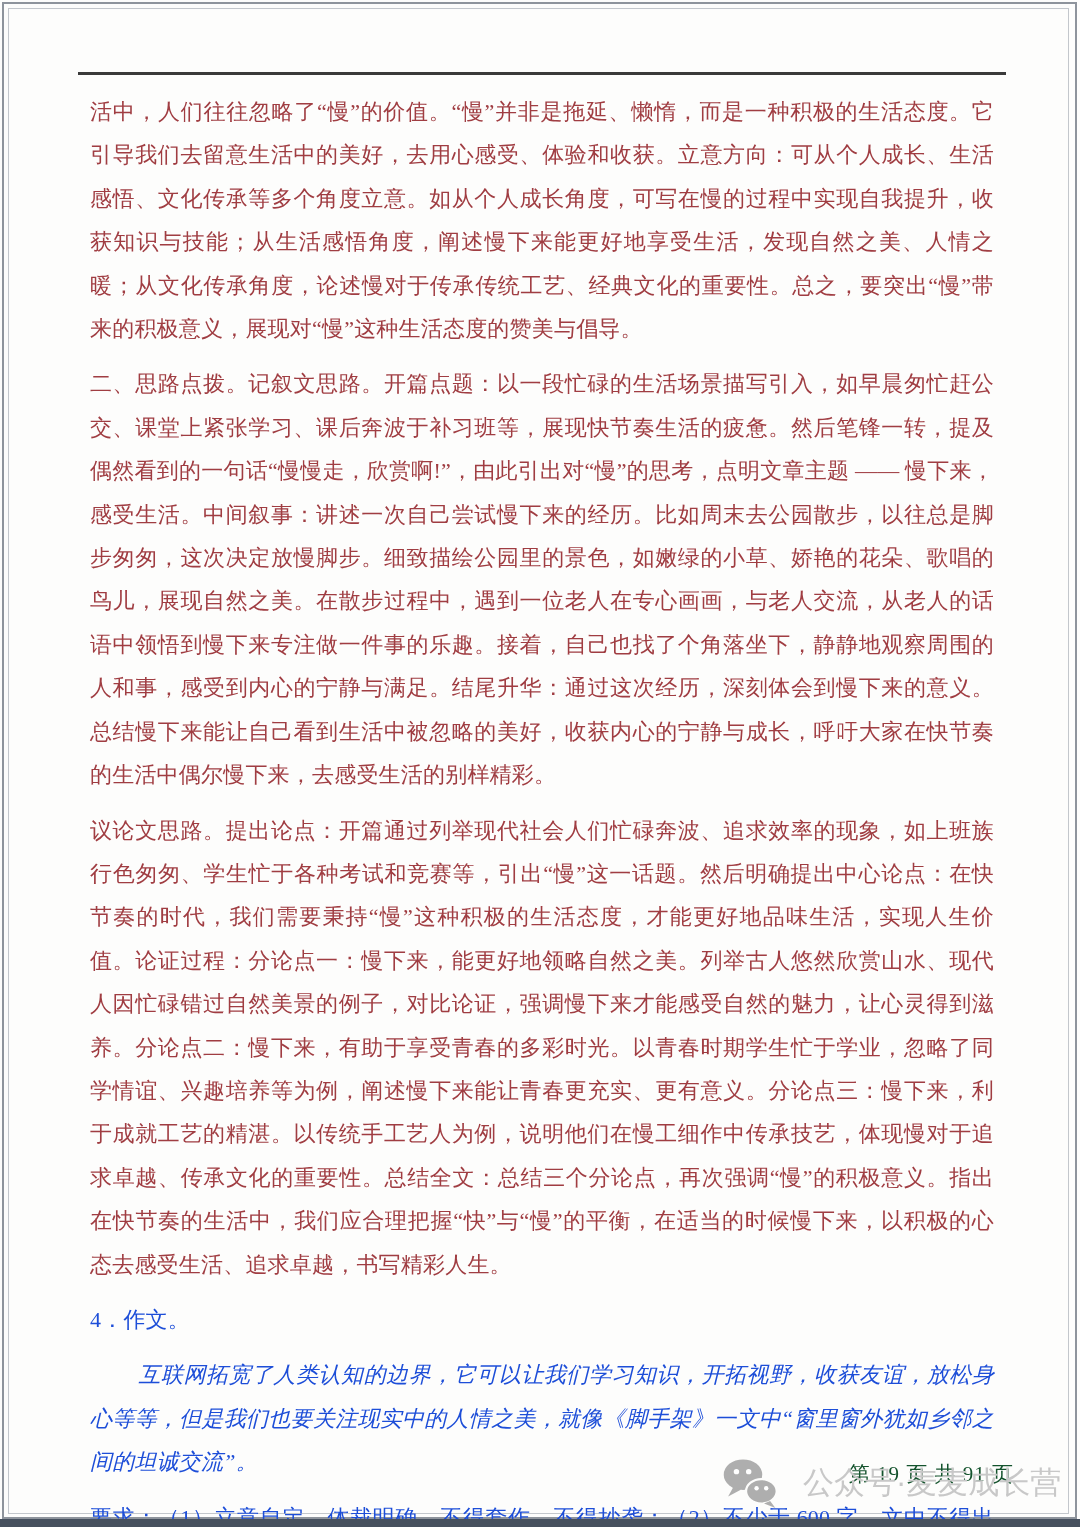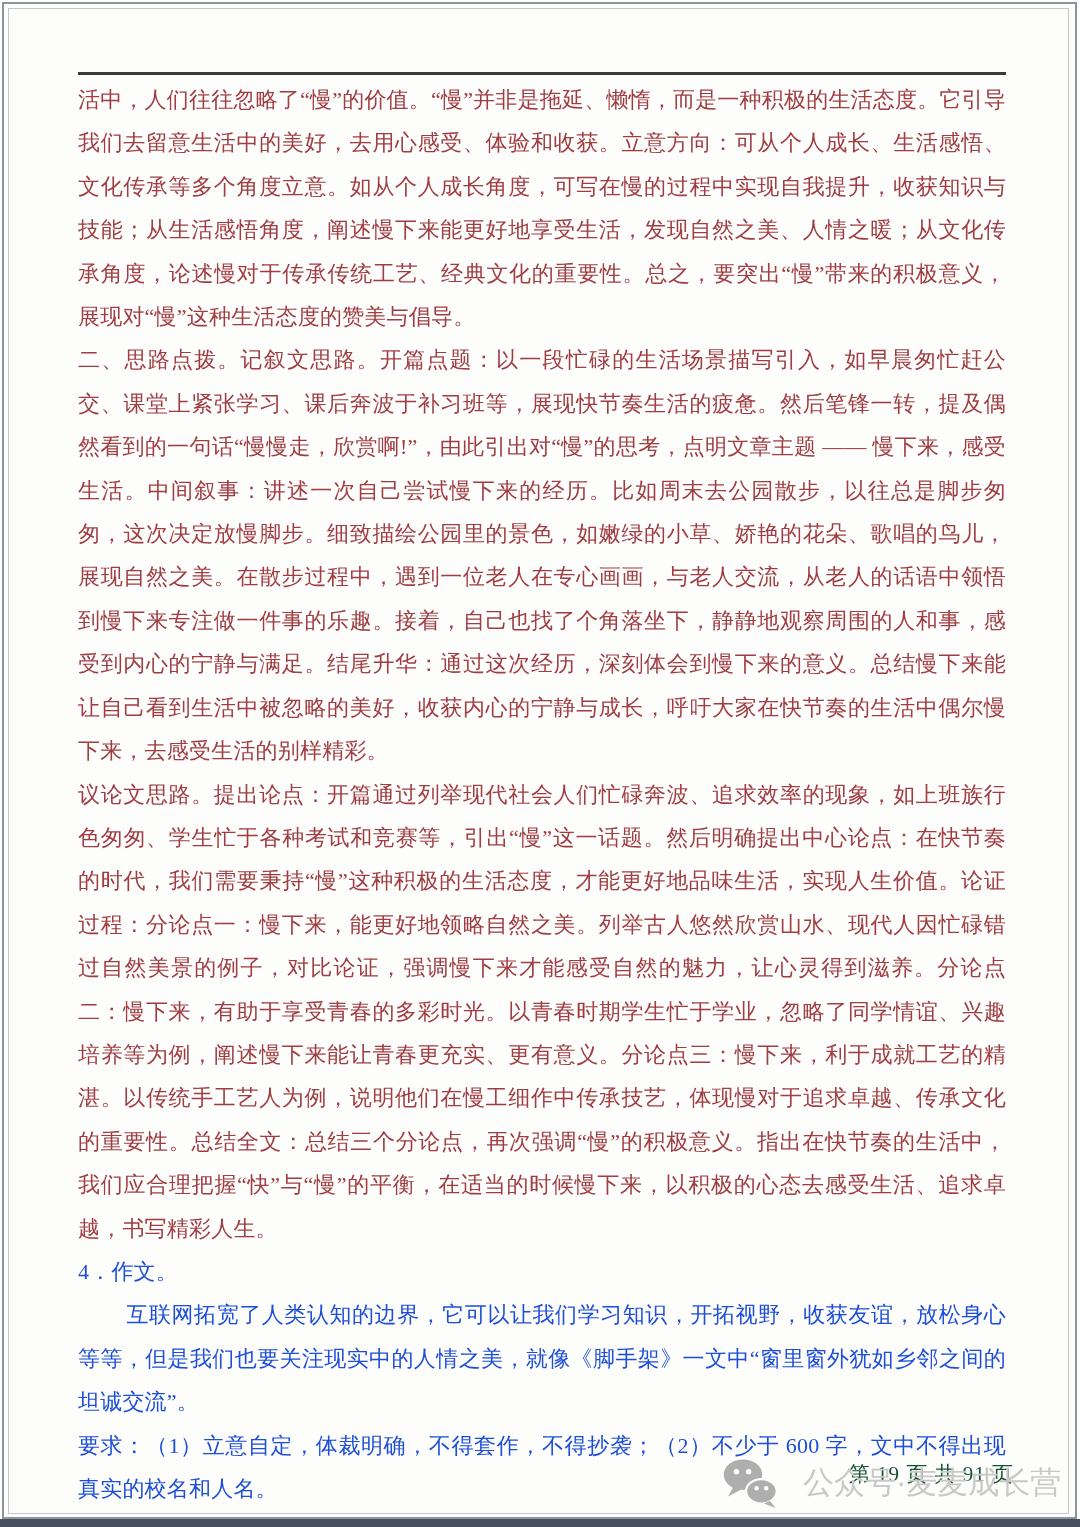--- a/index.html
+++ b/index.html
@@ -45,26 +45,26 @@
     position: absolute;
     left: 78px;
     top: 78px;
     width: 928px;
     font-size: 22px;
     line-height: 43.4px;
     text-align: justify;
     letter-spacing: 0.2px;
   }
   .content p {
-    margin: 0;
+    margin: 12px;
     padding: 0;
   }
   .red   { color: #a03d42; }
   .black { color: #1d4ed8; }
-  .indent { text-indent: 2.2em; }
+  .indent { text-indent: 2.2em; font-style: italic; }
   .footer {
     position: absolute;
     left: 0;
     top: 1460px;
     width: 1014px;
     text-align: right;
     font-size: 21px;
     color: #14532d;
     letter-spacing: 1px;
   }

